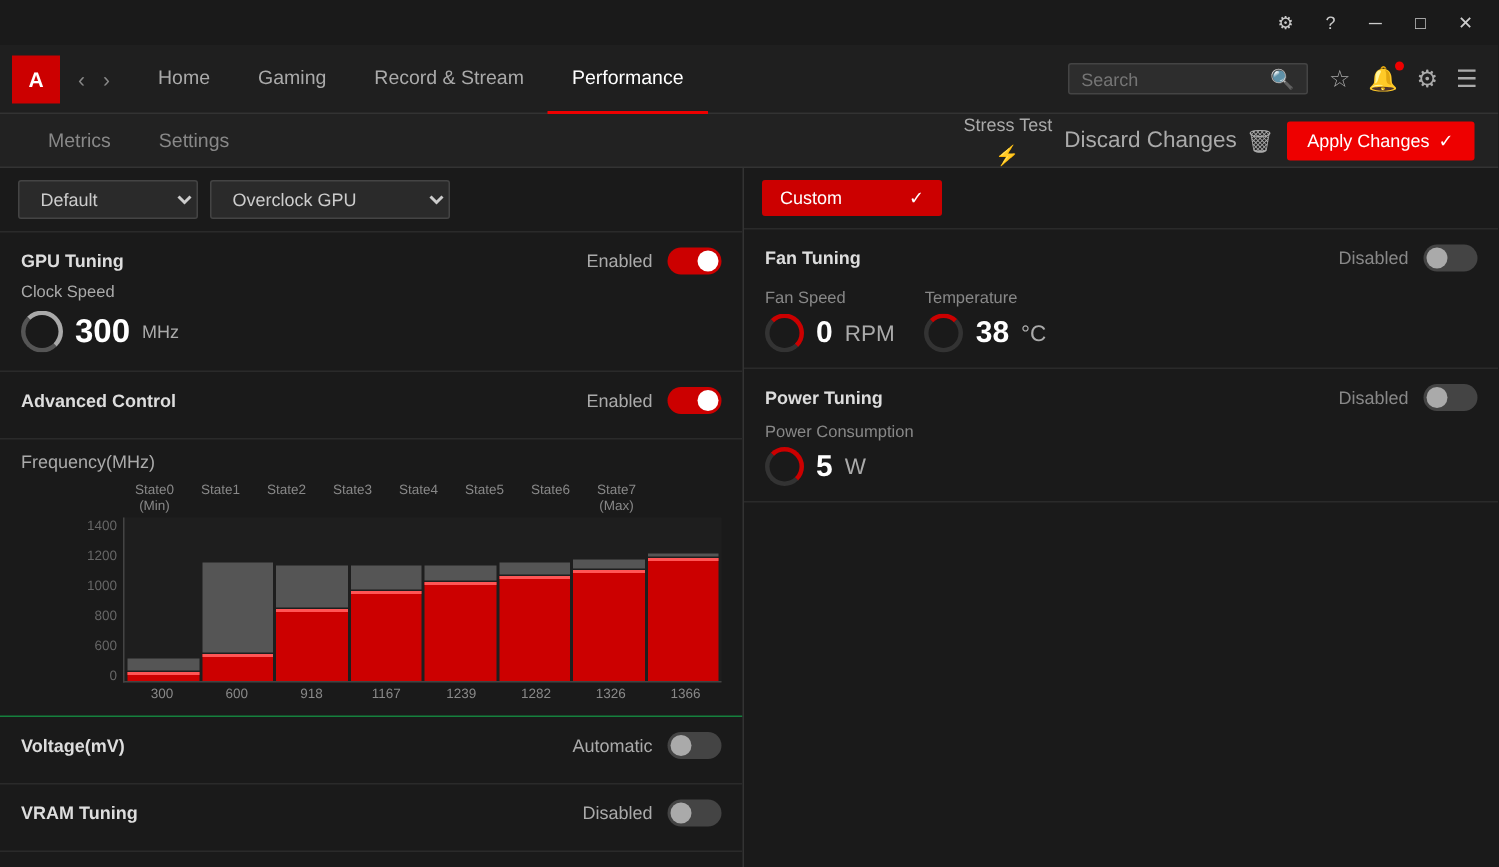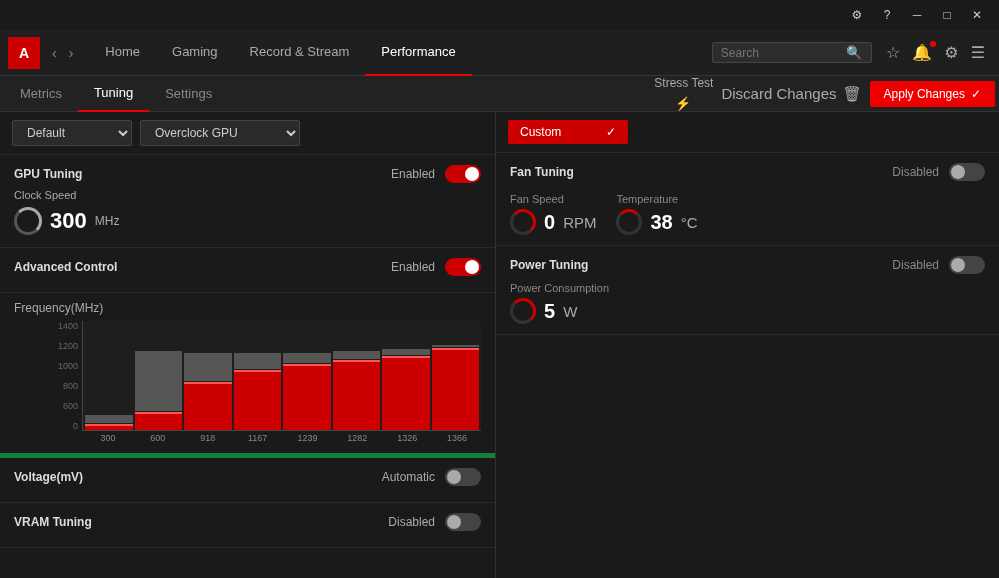--- a/index.html
+++ b/index.html
@@ -113,21 +113,21 @@
       padding: 4px 6px;
       font-size: 16px;
     }
 
     
     .tab-bar {
       height: 36px;
       background: #222;
       display: flex;
       align-items: center;
-      padding: 0 4px;
+      padding: 0 16px;
       gap: 0;
       border-bottom: 1px solid #333;
     }
     .tab-item {
       padding: 0 16px;
       height: 36px;
       display: flex;
       align-items: center;
       color: #888;
       cursor: pointer;
@@ -329,21 +329,21 @@
       color: #fff;
     }
     .clock-unit {
       font-size: 12px;
       color: #aaa;
     }
 
     
     .freq-section {
       padding: 8px 14px 10px;
-      border-bottom: 5px solid #15803d;
+      border-bottom: 1px solid #15803d;
     }
     .freq-label {
       color: #aaa;
       font-size: 12px;
       margin-bottom: 6px;
     }
     .chart-container {
       position: relative;
       margin-left: 10px;
     }
@@ -498,21 +498,20 @@
   <button class="nav-icon-btn">☆</button>
   <button class="nav-icon-btn" style="position:relative;">
     🔔<span style="position:absolute;top:2px;right:2px;width:6px;height:6px;background:#e00;border-radius:50%;display:block;"></span>
   </button>
   <button class="nav-icon-btn">⚙</button>
   <button class="nav-icon-btn">☰</button>
 </div>
 
 <div class="tab-bar">
   <div class="tab-item">Metrics</div>
-  <div class="tab-item active">Tuning</div>
   <div class="tab-item">Settings</div>
   <div class="tab-spacer"></div>
   <div class="tab-actions">
     <button class="stress-test-btn">
       <span>Stress Test</span>
       <span style="font-size:13px;">⚡</span>
     </button>
     <button class="discard-btn">
       <span>Discard Changes</span>
       <span>🗑</span>
@@ -568,20 +567,30 @@
             <span class="toggle-slider"></span>
           </label>
         </div>
       </div>
     </div>
 
     <div class="freq-section">
       <div class="freq-label">Frequency(MHz)</div>
       <div class="chart-container">
 
+        <div style="display:flex; margin-left:58px; gap:2px;">
+          <div class="chart-state-label">State0<br>(Min)</div>
+          <div class="chart-state-label">State1</div>
+          <div class="chart-state-label">State2</div>
+          <div class="chart-state-label">State3</div>
+          <div class="chart-state-label">State4</div>
+          <div class="chart-state-label">State5</div>
+          <div class="chart-state-label">State6</div>
+          <div class="chart-state-label">State7<br>(Max)</div>
+        </div>
 
         <div style="display:flex; height:110px; margin-top:2px;">
 
           <div style="width:58px; position:relative; height:110px; flex-shrink:0;">
             <div style="position:absolute; right:4px; top:0; font-size:9px; color:#666;">1400</div>
             <div style="position:absolute; right:4px; top:20px; font-size:9px; color:#666;">1200</div>
             <div style="position:absolute; right:4px; top:40px; font-size:9px; color:#666;">1000</div>
             <div style="position:absolute; right:4px; top:60px; font-size:9px; color:#666;">800</div>
             <div style="position:absolute; right:4px; top:80px; font-size:9px; color:#666;">600</div>
             <div style="position:absolute; right:4px; top:100px; font-size:9px; color:#666;">0</div>

